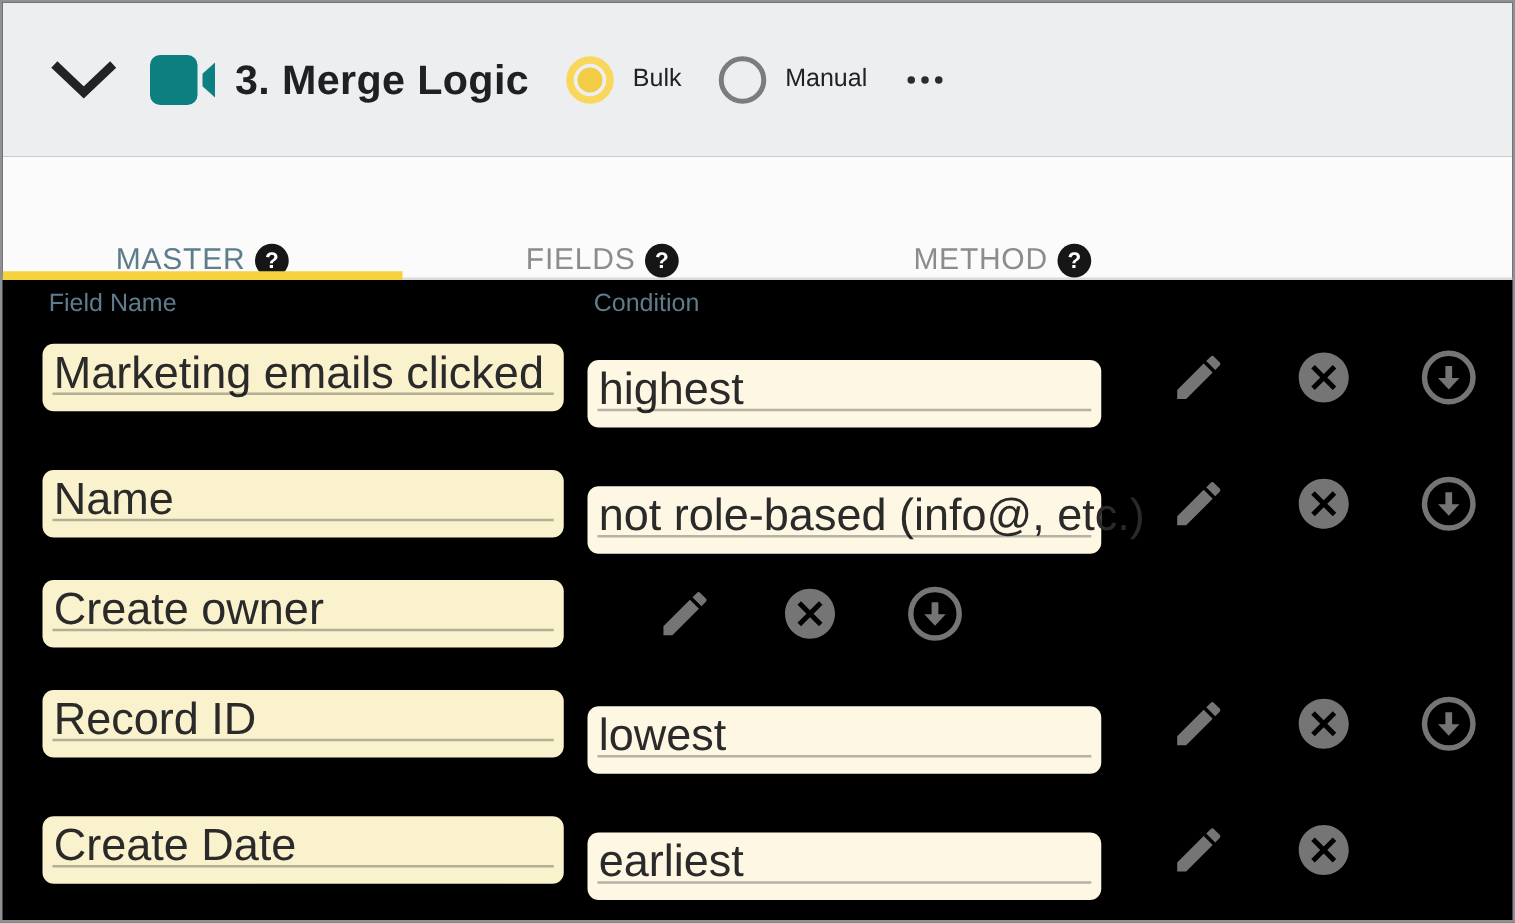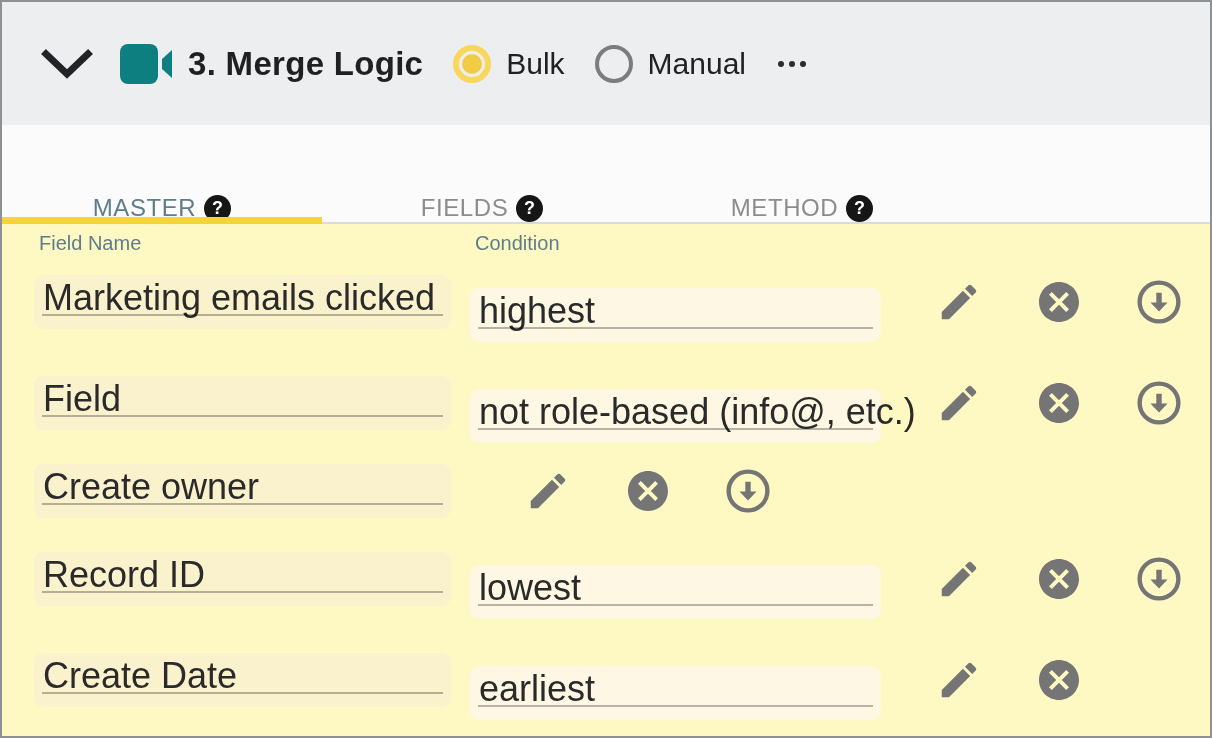--- a/index.html
+++ b/index.html
@@ -2,21 +2,21 @@
 <html><head>
 <meta charset="utf-8">
 <style>
   * { margin:0; padding:0; box-sizing:border-box; }
   html,body { background:#e8e8e8; }
   body { font-family:"Liberation Sans", sans-serif; }
 
   .app {
     width:1212px; height:738px;
     border:2px solid #8E9194;
-    background:#fef9c3;
+    background:#000000;
     overflow:hidden;
     position:relative;
   }
 
   
   .header {
     height:123px; background:#EDEEF0;
     display:flex; align-items:center;
     padding-left:38px;
   }
@@ -27,21 +27,21 @@
   .mode { display:flex; align-items:center; margin-right:30px; }
   .radio {
     width:38px; height:38px; border-radius:50%;
     border:4px solid #797D80; background:transparent;
     display:flex; align-items:center; justify-content:center;
     margin-right:15px; flex:none;
   }
   .radio .dot { width:20px; height:20px; border-radius:50%; background:transparent; }
   .radio.checked { border:6px solid #F8D75A; }
   .radio.checked .dot { background:#F2CC45; }
-  .mode-label { font-size:30px; color:#212121; }
+  .mode-label { font-size:20px; color:#212121; }
 
   .more { display:flex; gap:5px; margin-left:2px; }
   .more i { width:6px; height:6px; border-radius:50%; background:#2B2B2B; display:block; }
 
   
   .tabbar {
     height:99px; background:#FBFBFC;
     border-bottom:2px solid #DBDBDB;
     display:flex; position:relative;
   }
@@ -184,21 +184,21 @@
             <svg width="50" height="50" viewBox="0 0 24 24">
               <circle cx="12" cy="12" r="9.3" fill="none" stroke="#757575" stroke-width="2.1"></circle>
               <path fill="#757575" d="M13.3 12.2V7.6h-2.6v4.6H7.9l4.1 4.4 4.1-4.4z"></path>
             </svg>
           </button>
         </div>
       </div>
 
       <div class="row">
         <div class="field f-name">
-          <span>Field</span>
+          <span>Name</span>
           <span class="underline"></span>
         </div>
         <div class="field f-cond">
           <span>not role-based (info@, etc.)</span>
           <span class="underline"></span>
         </div>
         <div class="actions">
           <button class="icon-btn" title="">
             <svg width="46" height="46" viewBox="0 0 24 24">
               <path fill="#757575" d="M3 17.25V21h3.75L17.81 9.94l-3.75-3.75L3 17.25zM20.71 7.04c.39-.39.39-1.02 0-1.41l-2.34-2.34a.9959.9959 0 0 0-1.41 0l-1.83 1.83 3.75 3.75 1.83-1.83z"></path>

